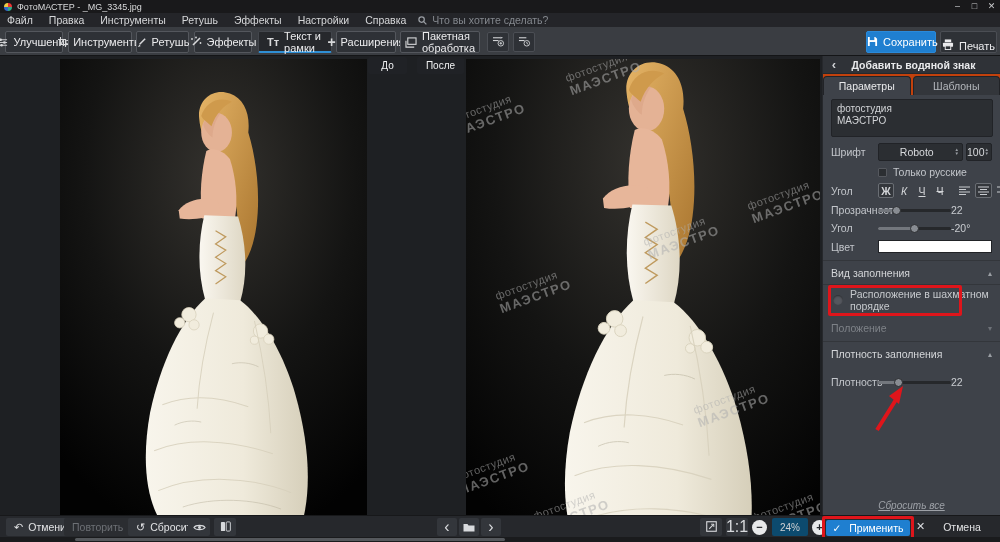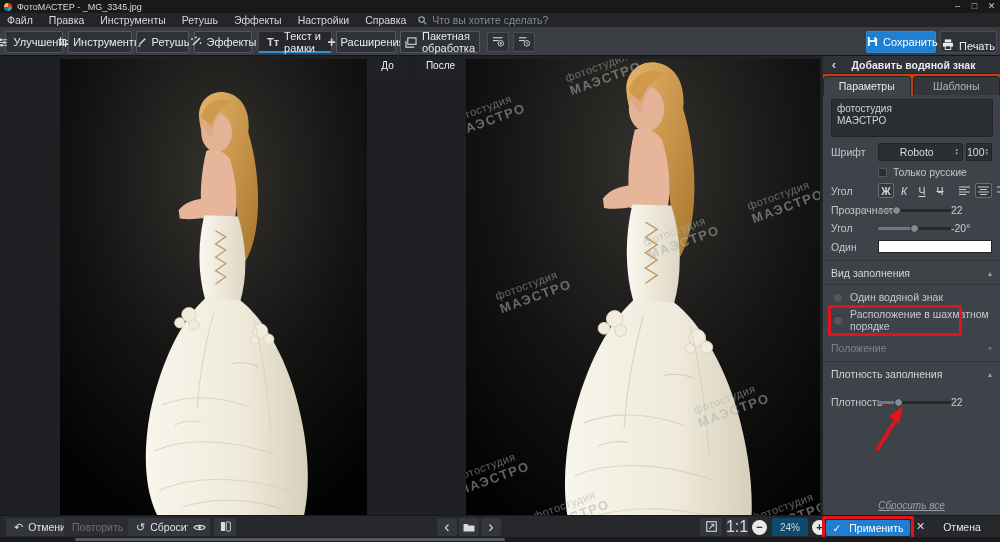--- a/index.html
+++ b/index.html
@@ -447,37 +447,33 @@
         <span class="plabel">Угол</span>
         <div class="slider">
           <div class="track"></div>
             <div class="fill" style="width:36px"></div>
           <div class="handle" style="left:32px"></div>
         </div>
         <span class="sval">-20°</span>
       </div>
 
       <div class="prow">
-        <span class="plabel">Один</span>
+        <span class="plabel">Цвет</span>
         <div class="swatch"></div>
       </div>
 
       <div class="divider"></div>
 
       <div class="sechdr">
         <span>Вид заполнения</span>
         <span class="chev">▴</span>
       </div>
 
       <div class="divider" style="margin-top:5px"></div>
 
-      <div class="radiorow">
-        <span class="rdot"></span>
-        <span>Один водяной знак</span>
-      </div>
 
       <div id="radio-group-highlight">
         <div class="radiorow" style="margin-top:1px">
           <span class="rdot"></span>
           <span>Расположение в шахматном порядке</span>
         </div>
         <div id="red-box"></div>
       </div>
 
       <div class="sechdr dim" style="margin-top:8px">

